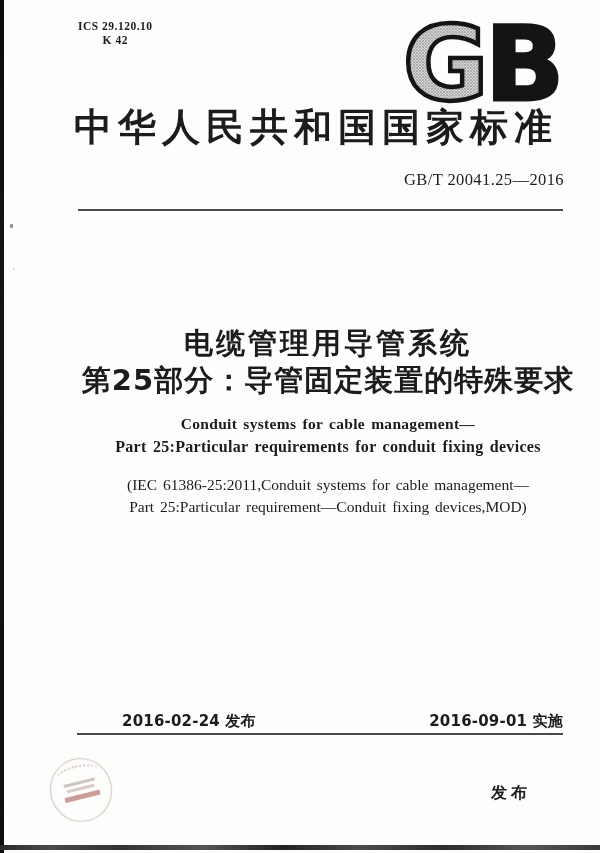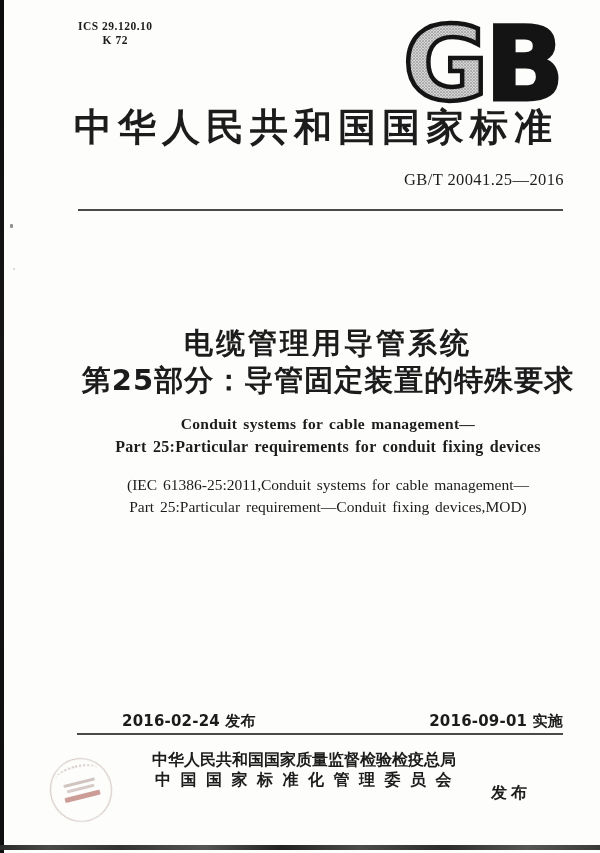--- a/index.html
+++ b/index.html
@@ -98,21 +98,21 @@
   }
   .speck{position:absolute;background:rgba(60,60,60,.55);border-radius:1px;}
 </style>
 </head>
 <body>
 
 <div class="page">
 
   <div class="ics">
     <div>ICS 29.120.10</div>
-    <div>K 72</div>
+    <div>K 42</div>
   </div>
 
   <svg class="gb-logo" viewBox="0 0 186 96" aria-hidden="true">
     <defs>
       <pattern id="stipple" width="3" height="3" patternUnits="userSpaceOnUse">
         <rect width="3" height="3" fill="#d8d8d8"></rect>
         <circle cx="1" cy="1" r="0.75" fill="#6f6f6f"></circle>
         <circle cx="2.4" cy="2.2" r="0.5" fill="#8a8a8a"></circle>
       </pattern>
     </defs>
@@ -133,24 +133,20 @@
   <div class="center-block title-en-2">Part 25:Particular requirements for conduit fixing devices</div>
 
   <div class="center-block adopt-1">(IEC 61386-25:2011,Conduit systems for cable management—</div>
   <div class="center-block adopt-2">Part 25:Particular requirement—Conduit fixing devices,MOD)</div>
 
   <div class="date date-issue">2016-02-24 发布</div>
   <div class="date date-impl">2016-09-01 实施</div>
 
   <div class="rule rule-bottom"></div>
 
-  <div class="issuer">
-    <div class="issuer-1">中华人民共和国国家质量监督检验检疫总局</div>
-    <div class="issuer-2">中国国家标准化管理委员会</div>
-  </div>
 
   <div class="publish-label">发 布</div>
 
   <div class="stamp">
     <div class="arc"></div>
     <div class="mark m1"></div>
     <div class="mark m2"></div>
     <div class="mark m3"></div>
   </div>
 

